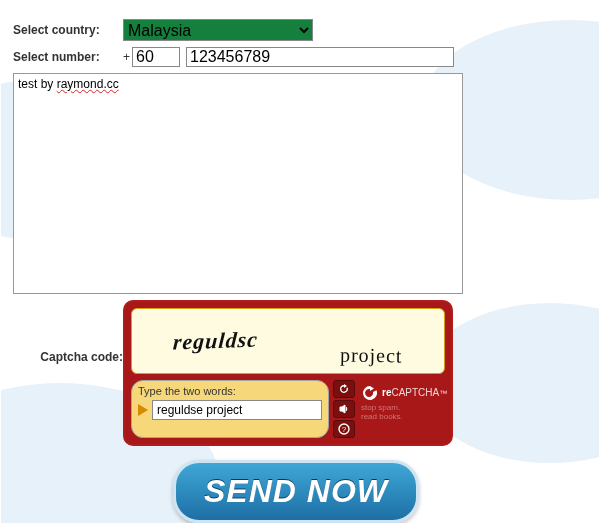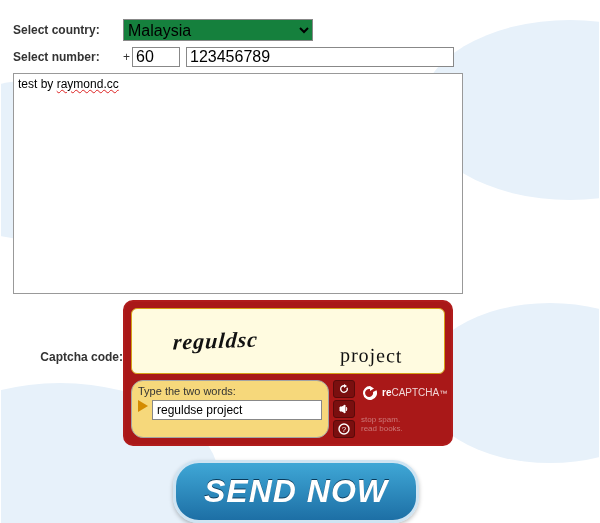--- a/index.html
+++ b/index.html
@@ -96,21 +96,21 @@
     gap: 4px;
   }
   .captcha-input-wrap {
     flex: 1;
     background: #f6d87b;
     border: 1px solid #a3a3a3;
     border-radius: 12px;
     padding: 4px 6px 6px 6px;
   }
   .captcha-prompt { font-size: 11px; color: #333; margin-bottom: 3px; }
-  .captcha-input-row { display: flex; align-items: flex-start; gap: 4px; }
+  .captcha-input-row { display: flex; align-items: center; gap: 4px; }
   .arrow {
     width: 0; height: 0;
     border-top: 6px solid transparent;
     border-bottom: 6px solid transparent;
     border-left: 10px solid #d48b00;
   }
   input.captcha-input {
     flex: 1; height: 20px; border: 1px solid #888; padding: 1px 4px; font-size: 12px;
   }
   .captcha-btns {
@@ -126,21 +126,21 @@
     font-size: 11px; cursor: pointer;
   }
   .captcha-brand {
     width: 86px;
     color: #f0d6d6;
     font-size: 8px;
     padding: 4px 2px 0 2px;
     line-height: 1.1;
   }
   .captcha-brand .logo {
-    display: flex; align-items: center; gap: 3px; margin-bottom: 14px;
+    display: flex; align-items: center; gap: 3px; margin-bottom: 2px;
   }
   .captcha-brand .logo svg { flex-shrink: 0; }
   .captcha-brand .re { color: #fff; font-weight: bold; font-size: 10px; }
   .captcha-brand .tag { color: #c77; }
 
   .send-row { display: flex; justify-content: center; margin-top: 14px; }
   button.send {
     background: linear-gradient(#3fa7d6, #1d6fa5);
     border: 3px solid #cfe4f2;
     border-radius: 26px;

